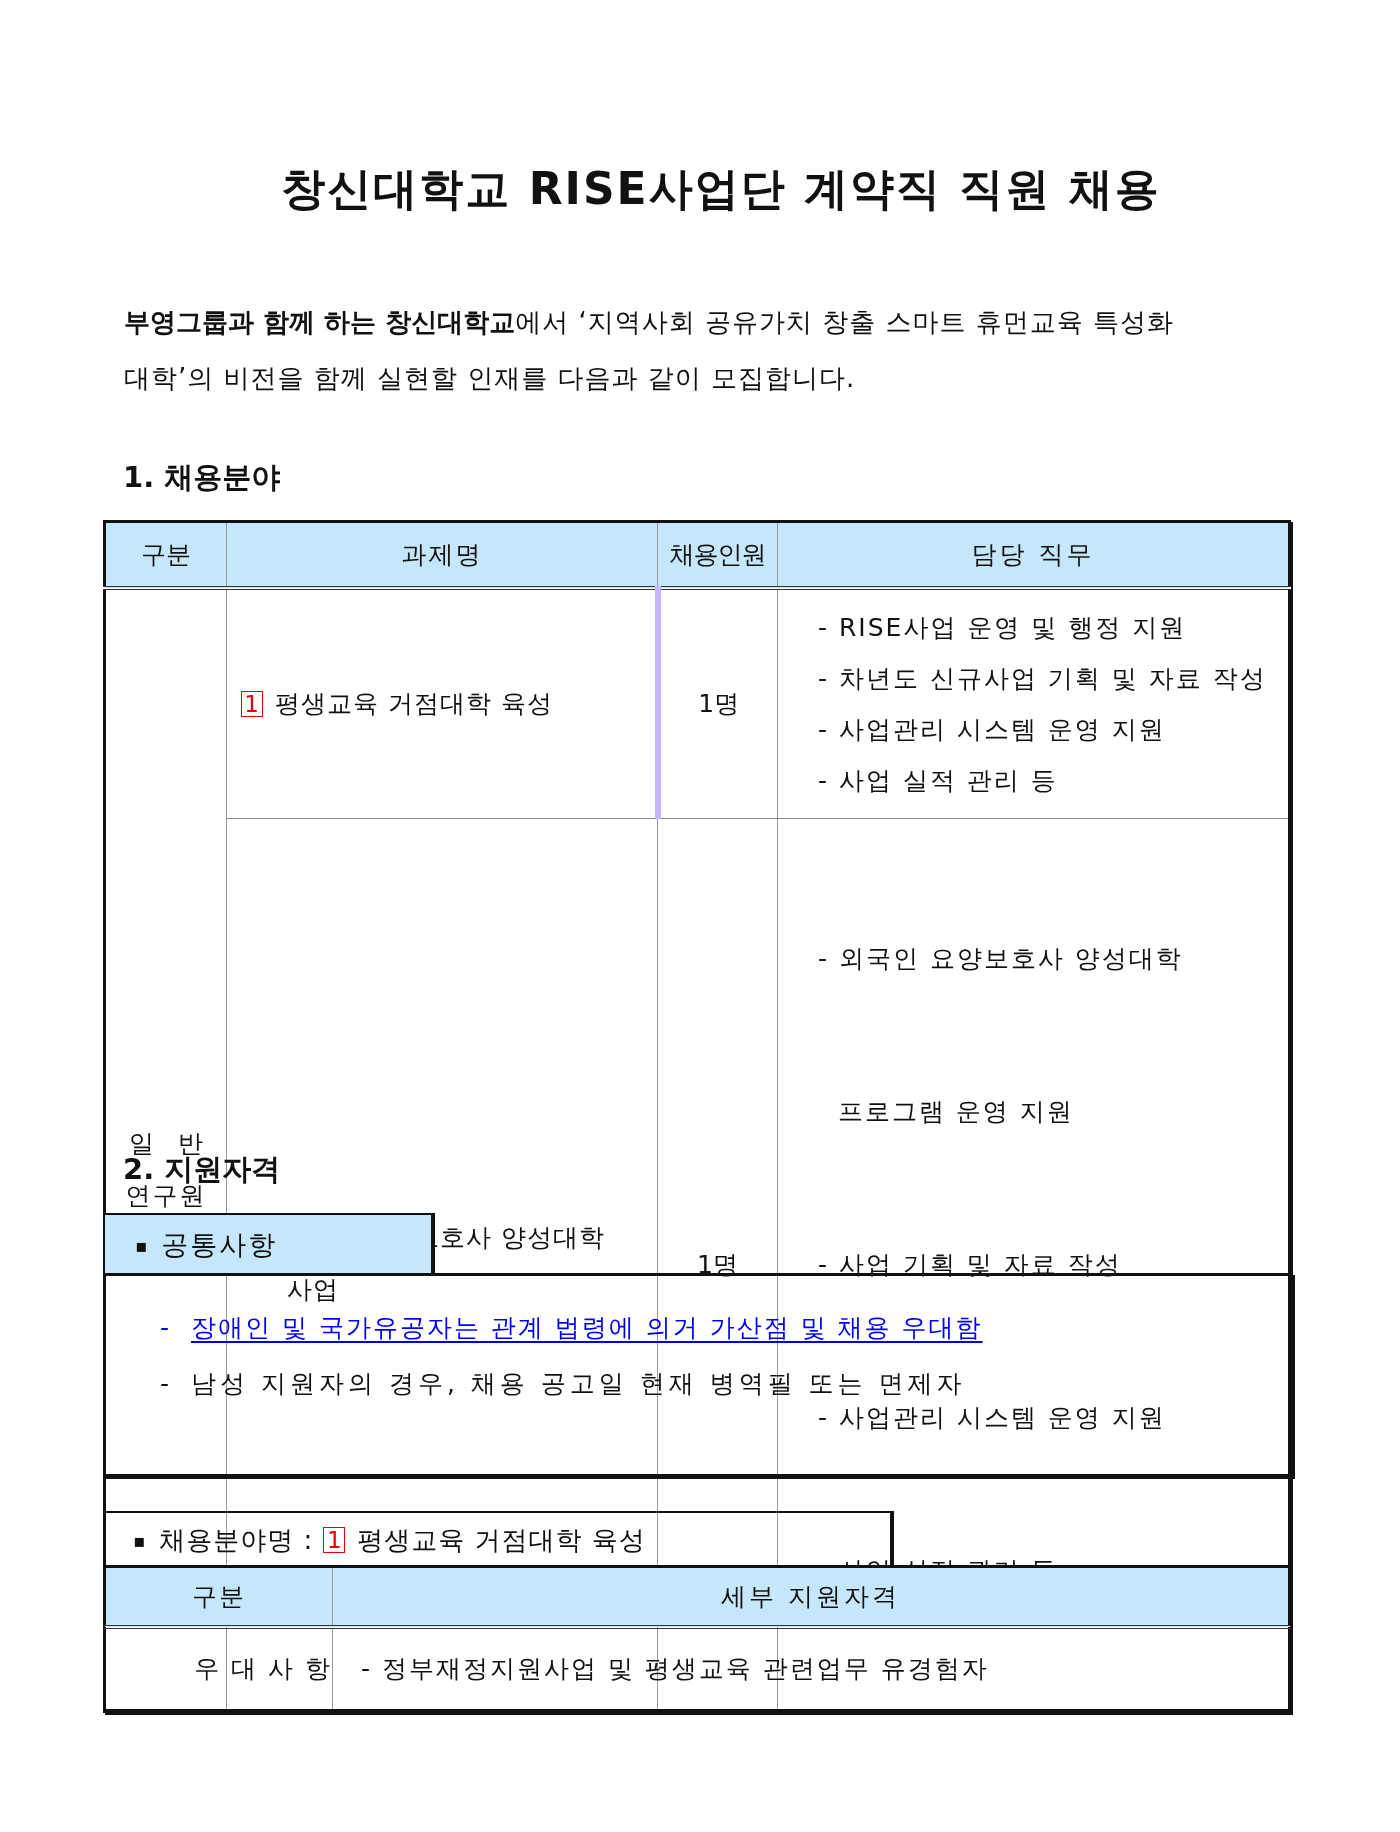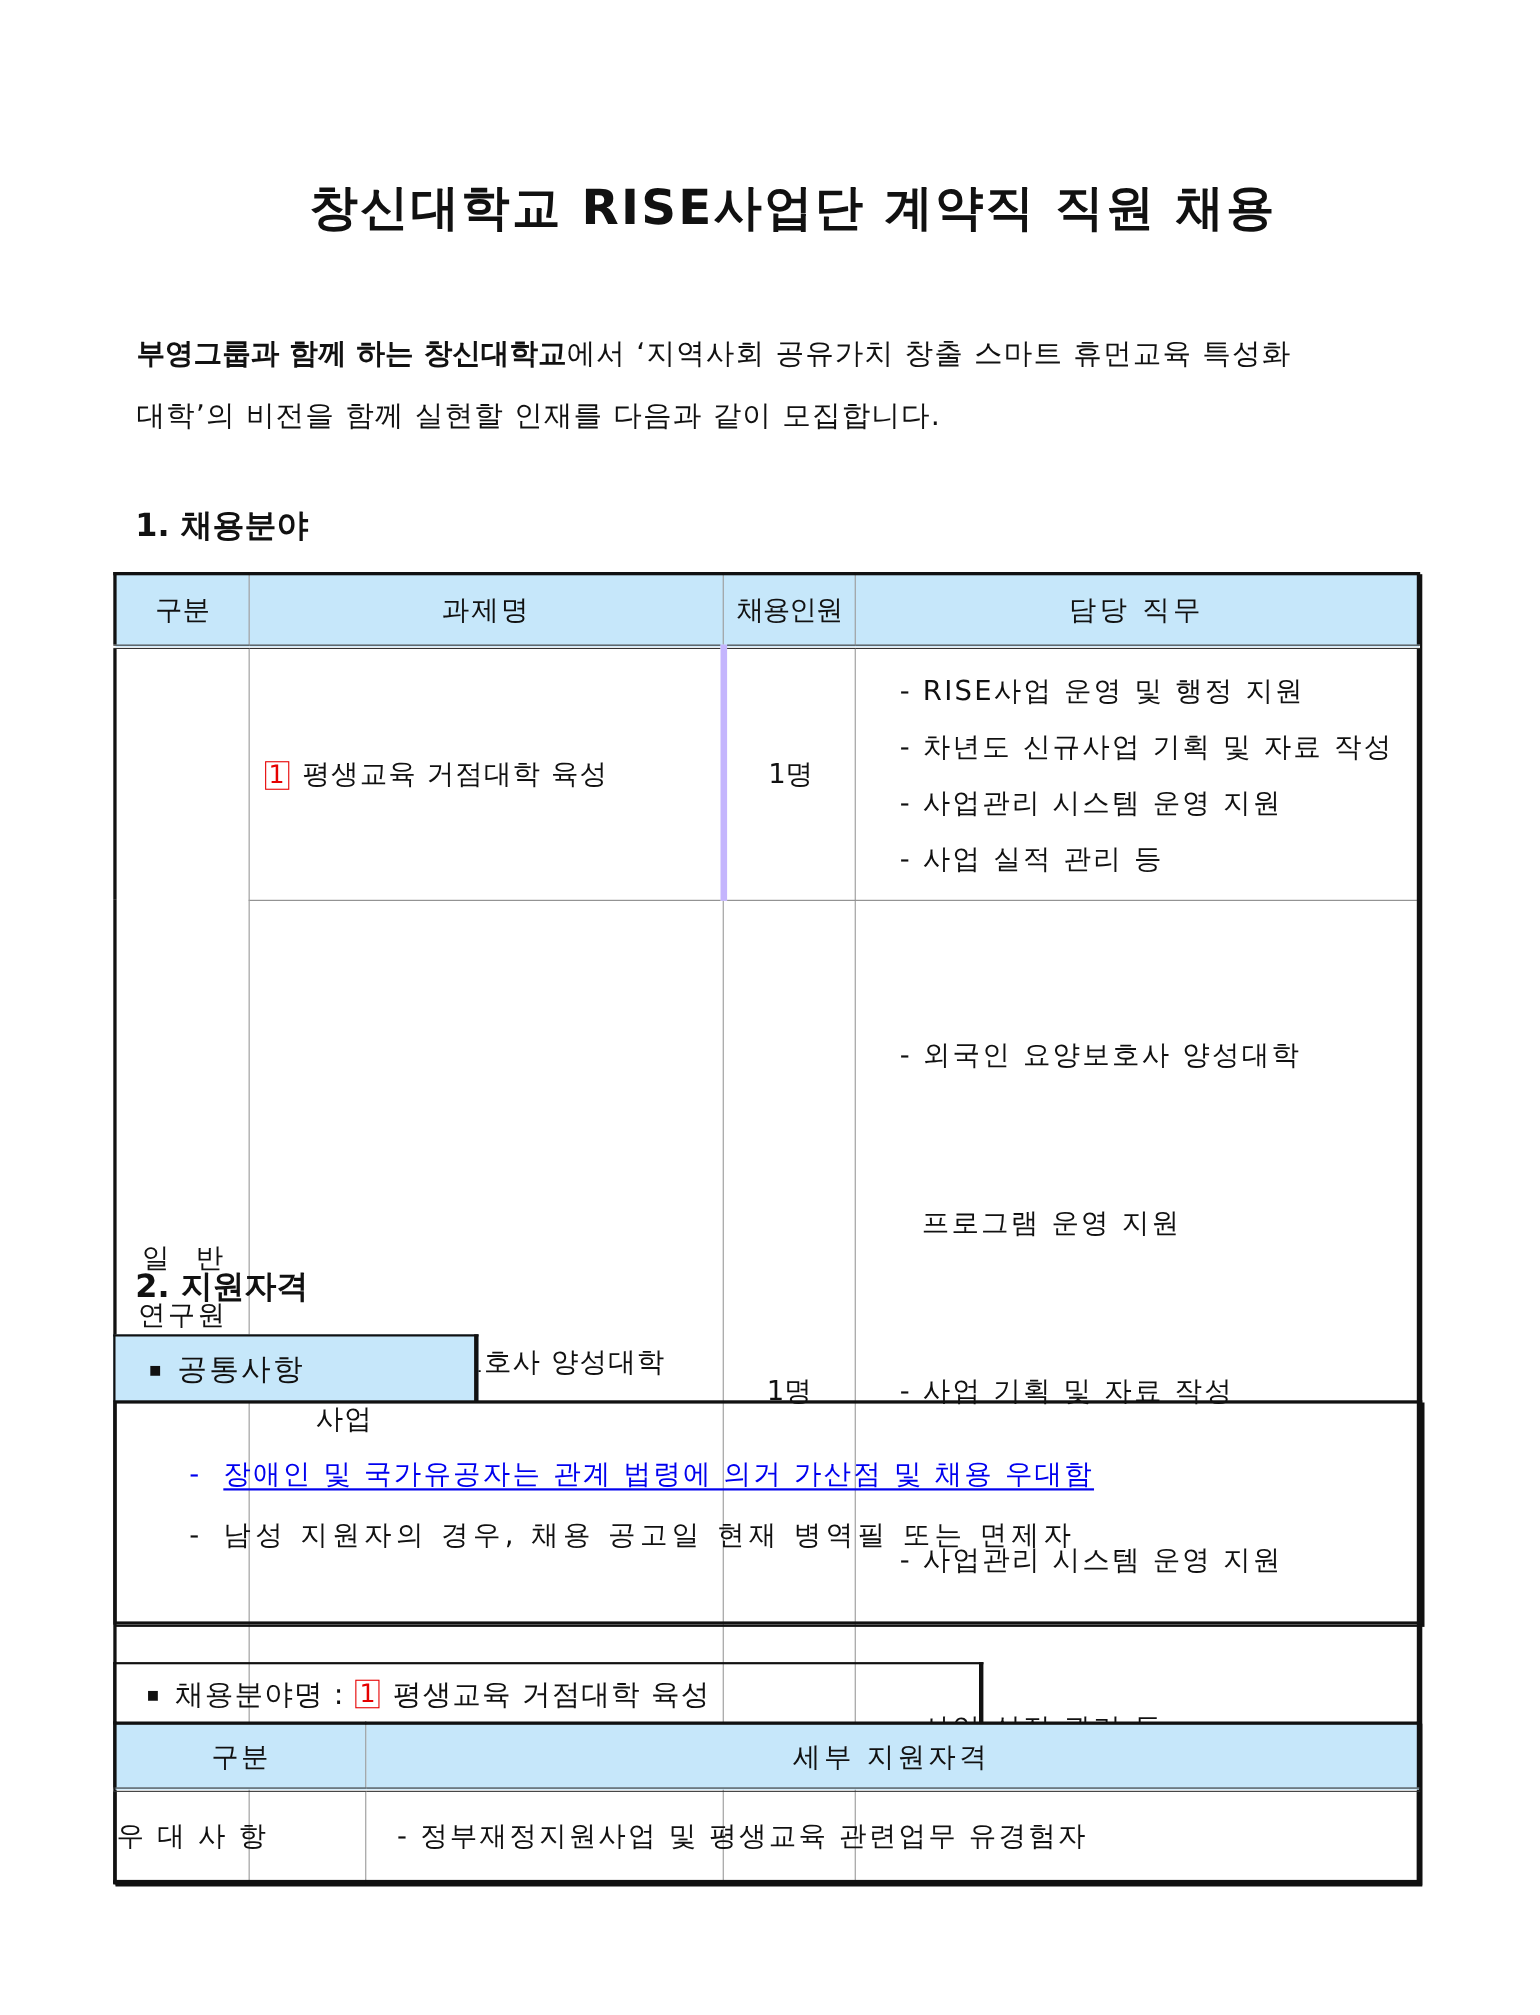--- a/index.html
+++ b/index.html
@@ -9,21 +9,21 @@
   .title { left:0; width:1400px; top:160px; text-align:center; font-size:44px; font-weight:bold; letter-spacing:2px; }
   .intro { left:103px; width:1190px; font-size:26px; line-height:56px; white-space:nowrap; }
   .intro b { font-weight:bold; }
   .h2 { left:102px; font-size:29px; font-weight:bold; }
   table { border-collapse:collapse; position:absolute; font-size:25px; }
   td, th { padding:0; }
   .hdr { background:#c6e7fa; }
   .num-box { display:inline-block; border:1.5px solid #e60000; color:#e60000; font-size:23px; line-height:24px; width:20px; text-align:center; margin-right:12px; }
   .duty-list { margin:12px; padding:0 0 0 28px; list-style:none; line-height:51px; }
   .box { position:absolute; }
-  .qlist { list-style:none; margin:16px; padding:0; font-size:25px; line-height:56px; letter-spacing:2px; }
+  .qlist { list-style:none; margin:4px; padding:0; font-size:25px; line-height:56px; letter-spacing:2px; }
   .link { color:#0000ee; text-decoration:underline; text-underline-offset:5px; }
 </style>
 </head>
 <body>
 
 <div class="abs title">창신대학교 RISE사업단 계약직 직원 채용</div>
 
 <div class="abs intro" style="top:294px;">
   <b>부영그룹과 함께 하는 창신대학교</b><span style="letter-spacing:1px;">에서 ‘지역사회 공유가치 창출 스마트 휴먼교육 특성화</span>
 </div>
@@ -111,17 +111,17 @@
   <colgroup>
       <col style="width:228px">
       <col>
     </colgroup>
   <tbody>
       <tr class="hdr" style="height:60px;">
     <th style="font-weight:normal; border-right:1px solid #999; border-bottom:4px double #333; letter-spacing:2px;">구분</th>
     <th style="font-weight:normal; border-bottom:4px double #333; letter-spacing:3px;">세부 지원자격</th>
   </tr>
   <tr style="height:84px;">
-    <td style="border-right:1px solid #999; text-align:left; letter-spacing:2px;">우 대 사 항</td>
+    <td style="border-right:1px solid #999; text-align:right; letter-spacing:2px;">우 대 사 항</td>
     <td style="padding-left:28px; letter-spacing:2px;">- 정부재정지원사업 및 평생교육 관련업무 유경험자</td>
   </tr>
 </tbody>
   </table>
 
 </body></html>

